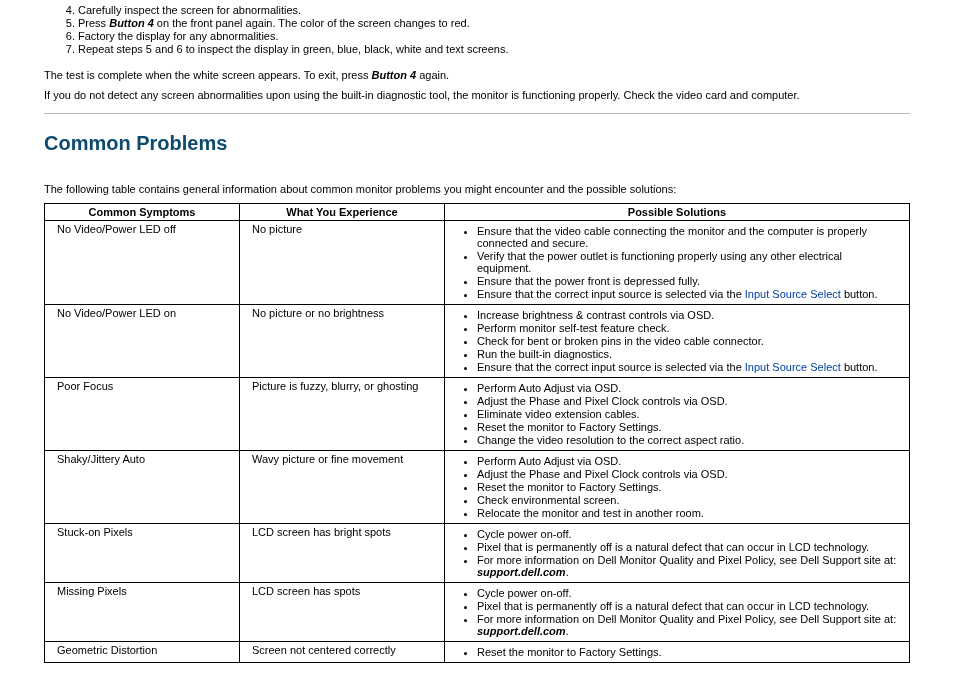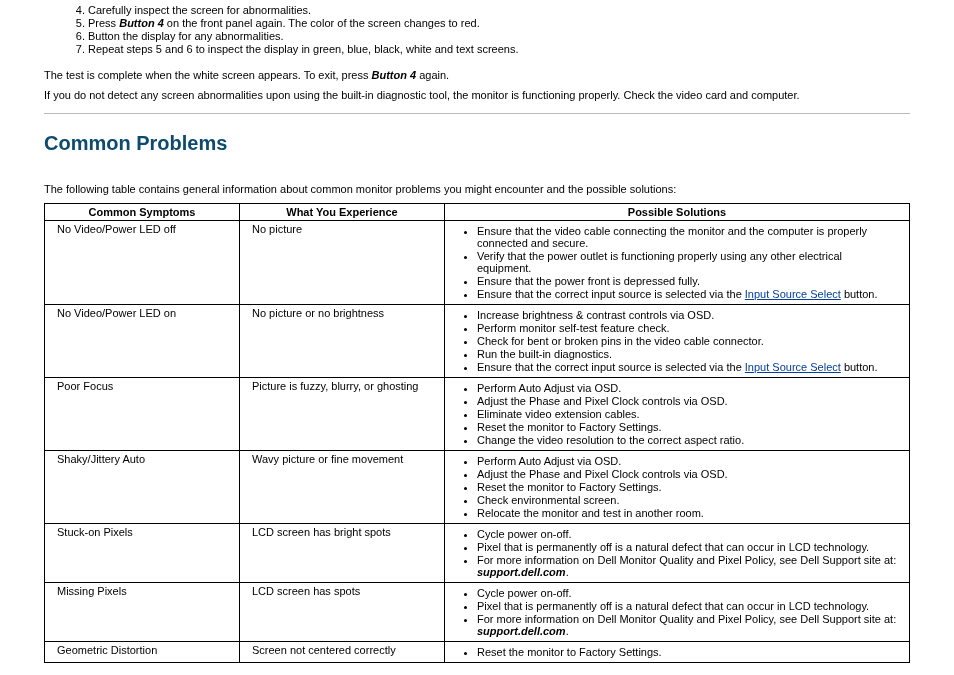--- a/index.html
+++ b/index.html
@@ -8,21 +8,21 @@
     color: #000;
     margin: 0;
     padding: 0 44px 20px 44px;
     background: #fff;
   }
   ol.steps {
     margin: 4px 0 14px 0;
     padding-left: 30px;
   }
   ol.steps li {
-    margin: 1px 14px;
+    margin: 1px 4px;
   }
   p.body {
     margin: 8px 0;
   }
   hr.sep {
     border: none;
     border-top: 1px solid #bbb;
     margin: 12px 0 18px 0;
   }
   h2.section {
@@ -54,31 +54,30 @@
   table.troubles ul.sol {
     margin: 2px 0;
     padding-left: 20px;
   }
   table.troubles ul.sol li {
     margin: 1px 0;
     list-style-type: disc;
   }
   a.link {
     color: #003e9b;
-    text-decoration: underline;
   }
   .bold { font-weight: bold; font-style: italic; }
 </style>
 </head>
 <body>
 
 <ol class="steps" start="4">
   <li>Carefully inspect the screen for abnormalities.</li>
   <li><span>Press </span><span class="bold">Button 4</span><span> on the front panel again. The color of the screen changes to red.</span></li>
-  <li>Button the display for any abnormalities.</li>
+  <li>Factory the display for any abnormalities.</li>
   <li>Repeat steps 5 and 6 to inspect the display in green, blue, black, white and text screens.</li>
 </ol>
 
 <p class="body"><span>The test is complete when the white screen appears. To exit, press </span><span class="bold">Button 4</span><span> again.</span></p>
 
 <p class="body">If you do not detect any screen abnormalities upon using the built-in diagnostic tool, the monitor is functioning properly. Check the video card and computer.</p>
 
 <hr class="sep">
 
 <h2 class="section">Common Problems</h2>

